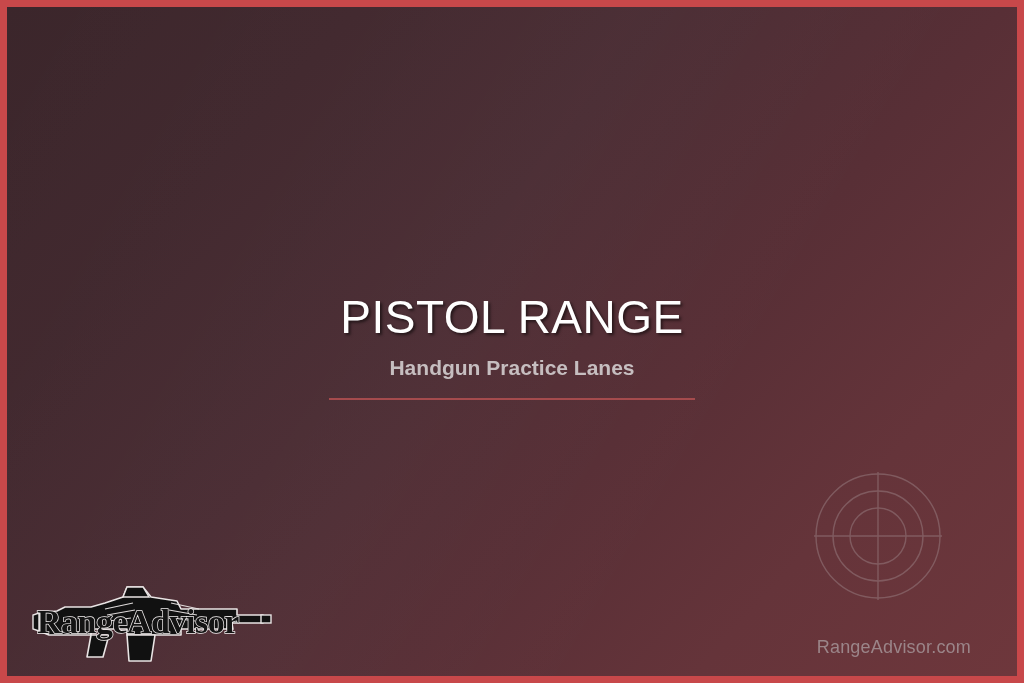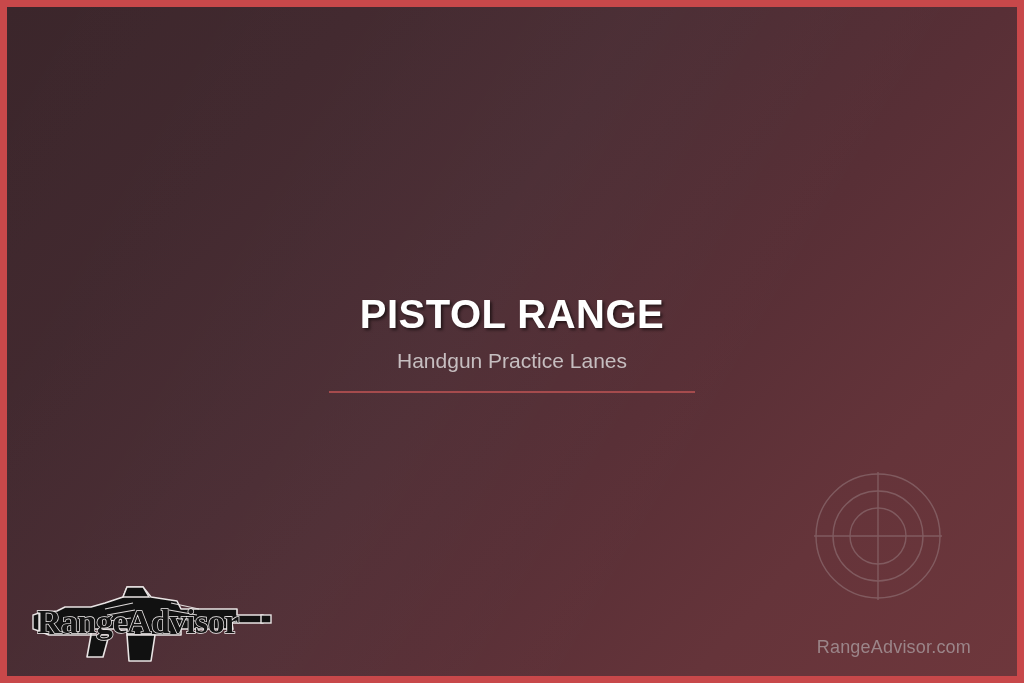--- a/index.html
+++ b/index.html
@@ -49,31 +49,31 @@
   
   #center-block {
     position: absolute;
     left: 0;
     right: 0;
     top: 286px;
     text-align: center;
   }
   #title {
     margin: 0;
-    font-size: 40px;
-    font-weight: bold;
+    font-size: 46px;
+    font-weight: normal;
     letter-spacing: 0.5px;
     color: #ffffff;
     text-shadow: 2px 2px 3px rgba(0,0,0,0.55);
     line-height: 1.08;
   }
   #subtitle {
     margin: 12px 0 0 0;
     font-size: 21px;
-    font-weight: normal;
+    font-weight: bold;
     color: #c6bec0;
     line-height: 1.2;
   }
   #divider {
     width: 366px;
     height: 2px;
     margin: 18px auto 0 auto;
     background: #a54b4d;
   }
 

